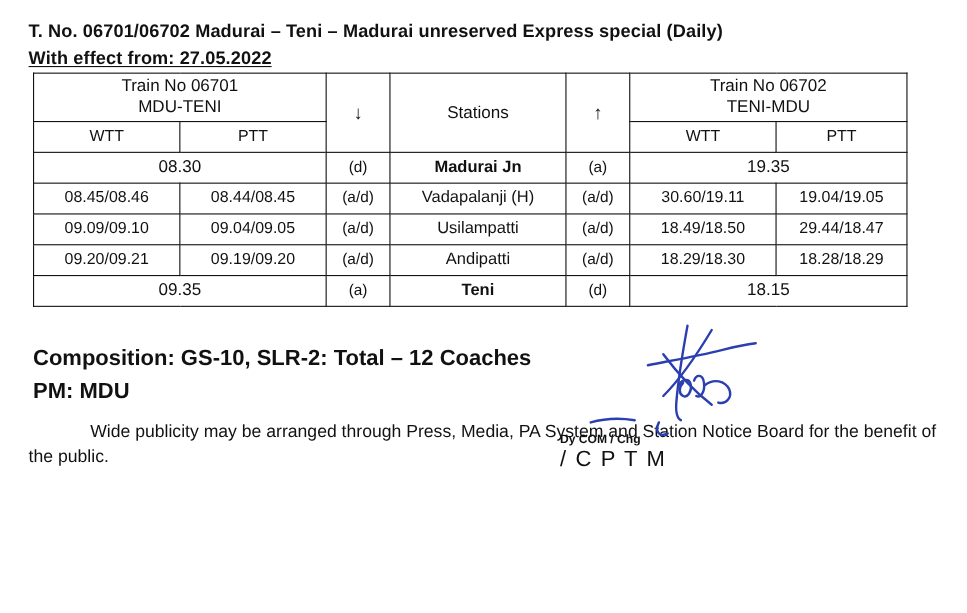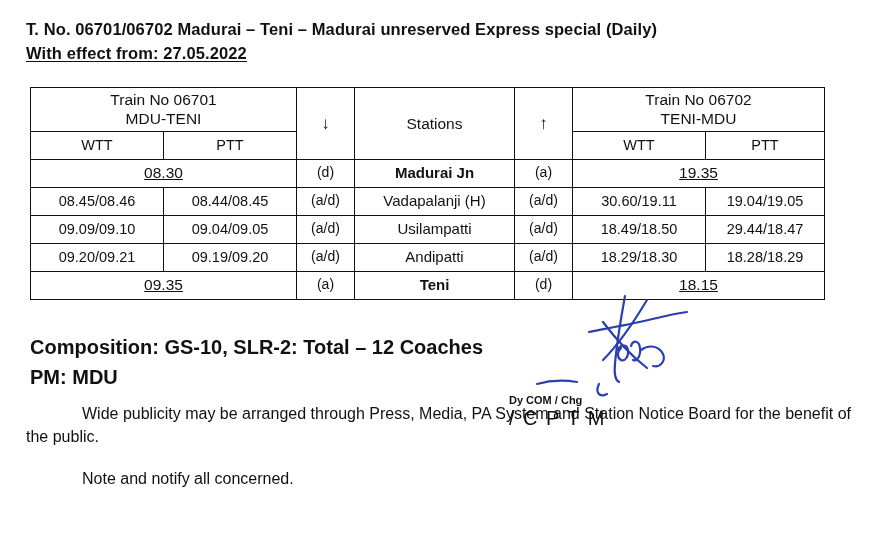--- a/index.html
+++ b/index.html
@@ -34,21 +34,21 @@
     display: block;
   }
   .heading .line2 {
     display: inline-block;
     text-decoration: underline;
     text-underline-offset: 2px;
   }
 
   
   .table-wrap {
-    margin-top: 21px;
+    margin-top: 0;
     margin-left: 4px;
   }
   table.tt {
     border-collapse: collapse;
     table-layout: fixed;
     width: 794px;
     font-size: 15px;
   }
   table.tt td, table.tt th {
     border: 1.4px solid #111111;
@@ -75,21 +75,21 @@
     line-height: 1;
   }
   .stations-hdr {
     font-weight: bold;
     font-size: 15.5px;
   }
   .sta-name { font-size: 15px; }
   .sta-name.bold { font-weight: bold; }
   .ad { font-size: 14px; }
   .time { font-size: 14.5px; }
-  .big-time { font-weight: bold; font-size: 15.5px; text-decoration: underline; }
+  .big-time { font-weight: bold; font-size: 15.5px; }
 
   
   .c-wtt1 { width: 133px; }
   .c-ptt1 { width: 133px; }
   .c-d    { width: 58px; }
   .c-sta  { width: 160px; }
   .c-a    { width: 58px; }
   .c-wtt2 { width: 133px; }
   .c-ptt2 { width: 119px; }
 
@@ -231,21 +231,20 @@
     </table>
   </div>
 
   <div class="composition">
     <div>Composition: GS-10, SLR-2: Total – 12 Coaches</div>
     <div>PM: MDU</div>
   </div>
 
   <div class="para">Wide publicity may be arranged through Press, Media, PA System and Station Notice Board for the benefit of the public.</div>
 
-  <div class="note-line">Note and notify all concerned.</div>
 
   <svg class="sign-svg" viewBox="0 0 220 110">
     <g fill="none" stroke="#2b3fb0" stroke-width="2.2" stroke-linecap="round" stroke-linejoin="round">
       <path d="M96 8 C 92 30, 88 52, 86 76 C 85 86, 86 92, 90 94"></path>
       <path d="M60 44 C 80 40, 104 36, 128 30 C 140 27, 150 25, 158 24"></path>
       <path d="M118 12 C 106 32, 92 54, 74 72"></path>
       <path d="M74 34 C 86 50, 100 66, 118 80"></path>
       <path d="M88 62 C 92 56, 98 56, 99 62 C 100 68, 96 74, 92 72 C 88 70, 88 64, 92 60"></path>
       <path d="M102 58 C 104 52, 110 52, 111 60 C 112 68, 108 74, 104 72"></path>
       <path d="M112 62 C 120 56, 130 58, 134 66 C 137 73, 131 80, 124 78"></path>

